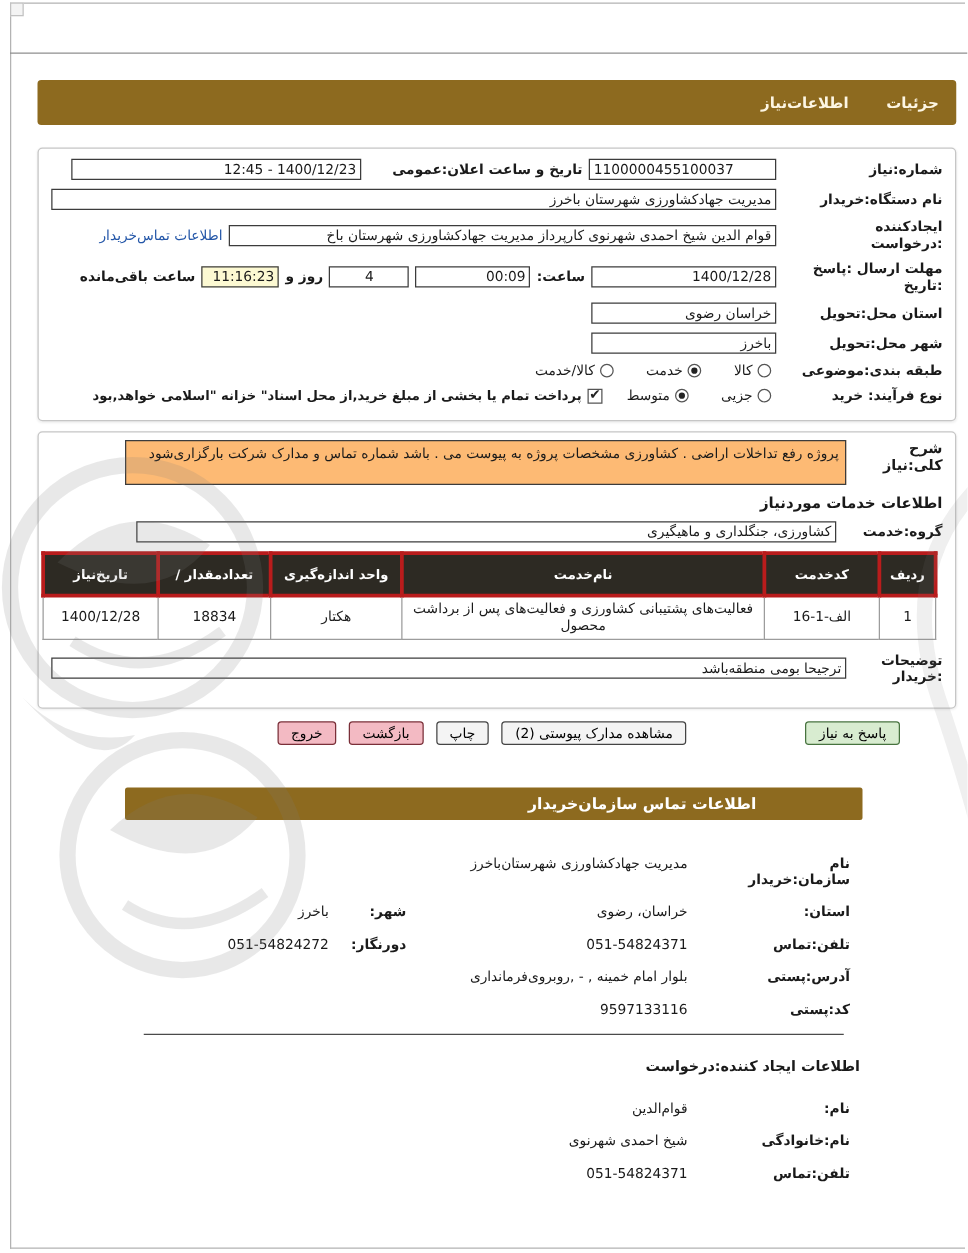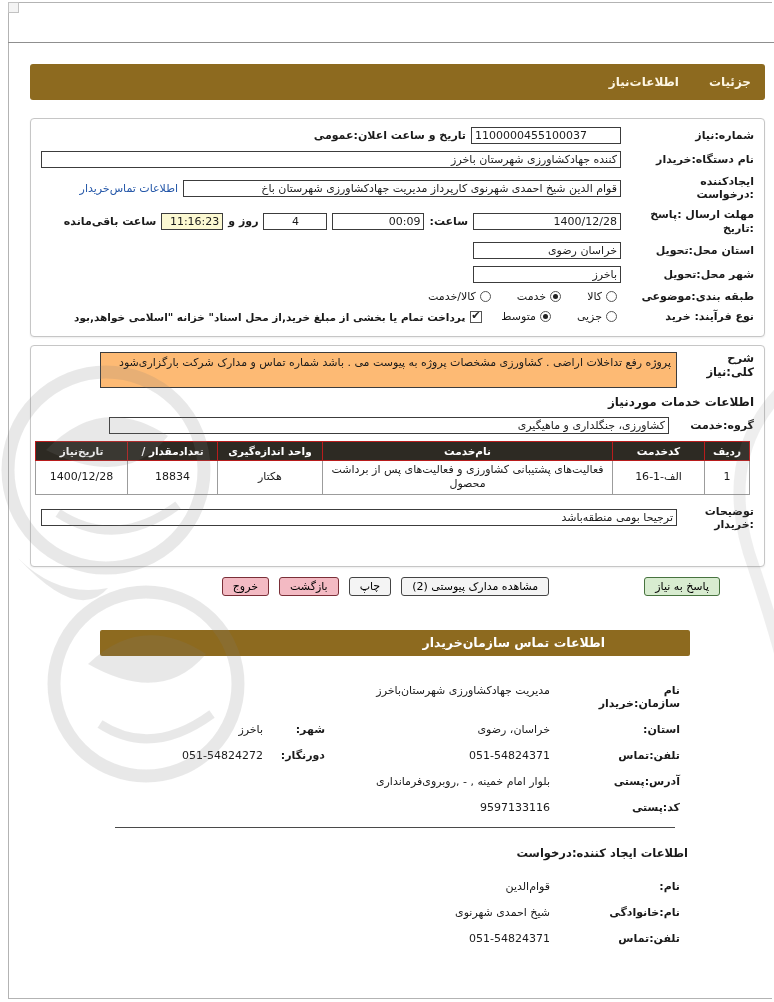--- a/index.html
+++ b/index.html
@@ -40,21 +40,21 @@
   .radio.checked::after{content:"";position:absolute;top:2px;left:2px;right:2px;bottom:2px;background:#222;border-radius:50%;}
   .checkbox{width:12px;height:12px;border:1px solid #555;background:#fff;position:relative;flex-shrink:0;margin-right:14px;}
   .checkbox.checked::after{content:"✔";position:absolute;top:-3px;left:0;font-size:11px;color:#222;}
   .cbl{font-size:10.5px;font-weight:bold;white-space:nowrap;overflow:hidden;}
 
   .descbox{border:1px solid #3c3c3c;width:577px;min-height:36px;padding:2px 5px;font-size:11px;line-height:1.4;background:#fdba74;}
   .sechdr{font-weight:bold;font-size:12px;margin:2px 2px 8px;}
   .grow{flex:1;}
 
   table.svc{border-collapse:collapse;margin:2px 6px 10px;width:714px;font-size:11px;table-layout:fixed;}
-  table.svc th{background:#2d2a23;color:#fff;font-weight:bold;border:1px solid #b91c1c;height:19px;padding:0 2px;font-size:10.5px;}
+  table.svc th{background:#2d2a23;color:#fff;font-weight:bold;border:3px solid #b91c1c;height:34px;padding:0 2px;font-size:10.5px;}
   table.svc td{border:1px solid #9c9c9c;text-align:center;padding:2px 4px;height:32px;vertical-align:middle;line-height:1.3;}
 
   .btnrow{position:absolute;right:54px;top:577px;display:flex;gap:10px;z-index:20;}
   .btn{height:19px;font-size:11px;border:1px solid #444;border-radius:3px;padding:0 10px;
     font-family:"DejaVu Sans",sans-serif;cursor:pointer;line-height:16px;}
   .btn.green{background:var(--green);border-color:#47733f;margin-left:85px;}
   .btn.gray{background:#f4f4f4;}
   .btn.pink{background:var(--pink);border-color:#7a2f38;}
 
   .contact{position:absolute;left:100px;top:630px;width:590px;font-size:11px;}
@@ -83,25 +83,26 @@
   <span class="tab">جزئیات</span>
   <span class="tab">اطلاعات‌نیاز</span>
 </div>
 
 <div class="panel p1">
 
   <div class="frow">
     <span class="lbl w128">شماره:نیاز</span>
     <span class="inp ltrbox" style="width:150px">1100000455100037</span>
     <span class="lbl" style="width:172px">تاریخ و ساعت اعلان:عمومی</span>
+    <span class="inp" style="width:232px">1400/12/23 - 12:45</span>
   </div>
 
   <div class="frow">
     <span class="lbl w128">نام دستگاه:خریدار</span>
-    <span class="inp grow">کننده جهادکشاورزی شهرستان باخرز</span>
+    <span class="inp grow">مدیریت جهادکشاورزی شهرستان باخرز</span>
   </div>
 
   <div class="frow">
     <span class="lbl w128">
       <span class="blk">ایجادکننده</span>
       <span class="blk">:درخواست</span>
     </span>
     <span class="inp" style="width:438px">قوام الدین شیخ احمدی شهرنوی کارپرداز مدیریت جهادکشاورزی شهرستان باخ</span>
     <span class="link">اطلاعات تماس‌خریدار</span>
   </div>

